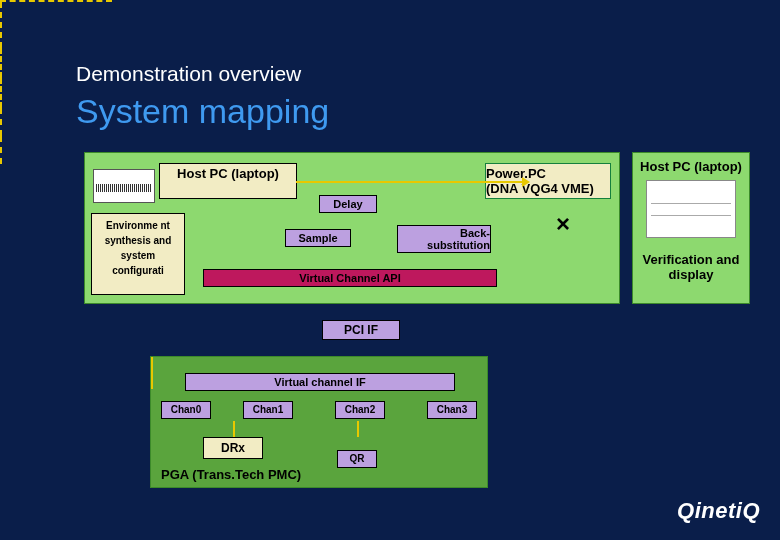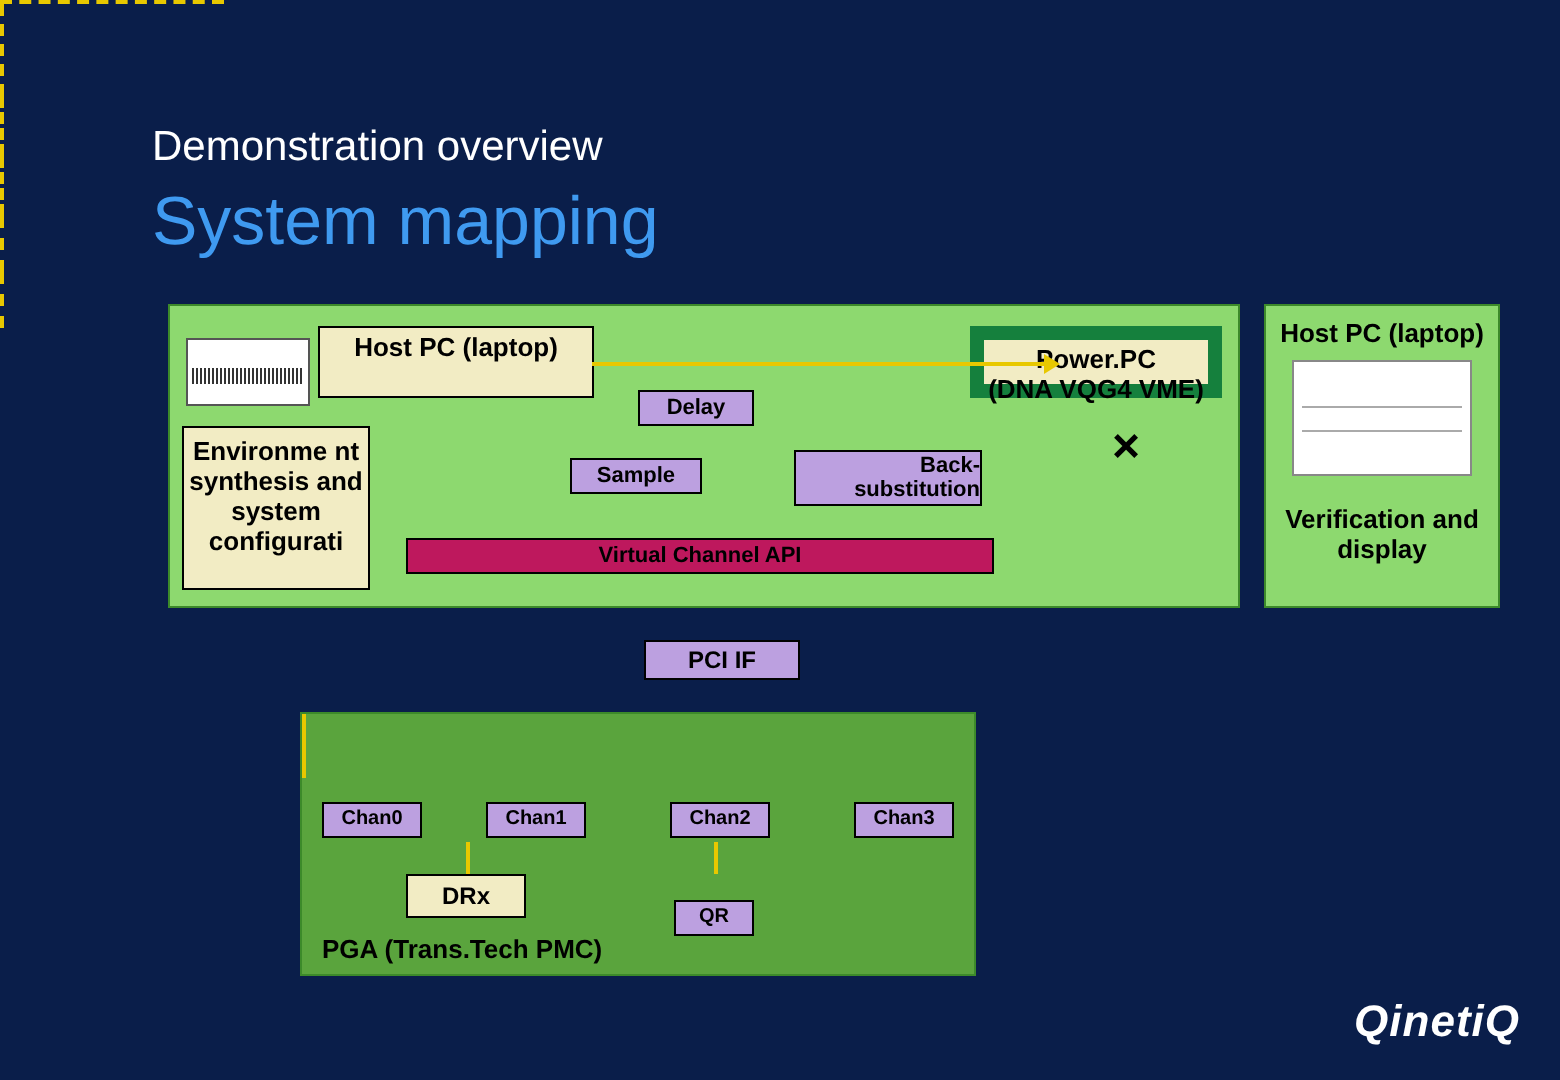--- a/index.html
+++ b/index.html
@@ -12,29 +12,29 @@
   .heading-small { position:absolute; left:76px; top:62px; color:#fff; font-size:21px; }
   .heading-large { position:absolute; left:76px; top:92px; color:#3f9af0; font-size:34px; }
 
   
   .top-panel { position:absolute; left:84px; top:152px; width:536px; height:152px;
                background:#8dd96f; border:1px solid #3c8a2a; }
   .host-box { position:absolute; left:74px; top:10px; width:138px; height:36px;
               background:#f2ecc4; border:1px solid #000; text-align:center;
               font-size:13px; font-weight:bold; padding-top:2px; line-height:15px; }
   .power-box { position:absolute; right:8px; top:10px; width:126px; height:36px;
-               background:#f2ecc4; border:7px solid #15803d; text-align:center;
+               background:#f2ecc4; border:1px solid #15803d; 
                font-size:13px; font-weight:bold; line-height:15px; padding-top:2px; }
   .signal-thumb { position:absolute; left:8px; top:16px; width:62px; height:34px;
                   background:#fff; border:1px solid #555; }
   .signal-thumb::after{content:""; position:absolute; left:2px; right:2px; top:14px; height:8px;
     background: repeating-linear-gradient(90deg,#333 0 1px,transparent 1px 2px);}
   .env-box { position:absolute; left:6px; top:60px; width:94px; height:82px;
              background:#f2ecc4; border:1px solid #000; text-align:center;
-             font-size:13px; font-weight:bold; line-height:15px; padding:4px 2px; overflow:hidden; }
+             font-size:10px; font-weight:bold; line-height:15px; padding:4px 2px; overflow:hidden; }
   .delay-box { position:absolute; left:234px; top:42px; width:58px; height:18px;
                background:#bca0e0; border:1px solid #000; text-align:center;
                font-size:11px; font-weight:bold; line-height:16px; }
   .sample-box { position:absolute; left:200px; top:76px; width:66px; height:18px;
                 background:#bca0e0; border:1px solid #000; text-align:center;
                 font-size:11px; font-weight:bold; line-height:16px; }
   .backsub-box { position:absolute; left:312px; top:72px; width:94px; height:28px;
                  background:#bca0e0; border:1px solid #000; text-align:right;
                  font-size:11px; font-weight:bold; line-height:12px; padding-top:1px; }
   .vcapi-box { position:absolute; left:118px; top:116px; width:294px; height:18px;
@@ -111,20 +111,21 @@
 <div class="dash" style="left:186px;top:256px;width:112px;"></div>
 <div class="dashv" style="left:262px;top:272px;height:46px;"></div>
 <div class="dashv" style="left:300px;top:288px;height:30px;"></div>
 <div class="dashv" style="left:336px;top:288px;height:30px;"></div>
 
 <div class="pciif-box">PCI IF</div>
 <div class="dashv" style="left:298px;top:342px;height:28px;"></div>
 <div class="dashv" style="left:336px;top:342px;height:28px;"></div>
 
 <div class="bot-panel">
+  <div class="vcif-box">Virtual channel IF</div>
   <div class="chan c0">Chan0</div>
   <div class="chan c1">Chan1</div>
   <div class="chan c2">Chan2</div>
   <div class="chan c3">Chan3</div>
   <div class="drx-box">DRx</div>
   <div class="qr-box">QR</div>
   <div class="pga-text">PGA (Trans.Tech PMC)</div>
   <div class="dashv" style="left:34px;top:36px;height:8px;"></div>
   <div class="dashv" style="left:116px;top:36px;height:8px;"></div>
   <div class="dashv" style="left:208px;top:36px;height:8px;"></div>

